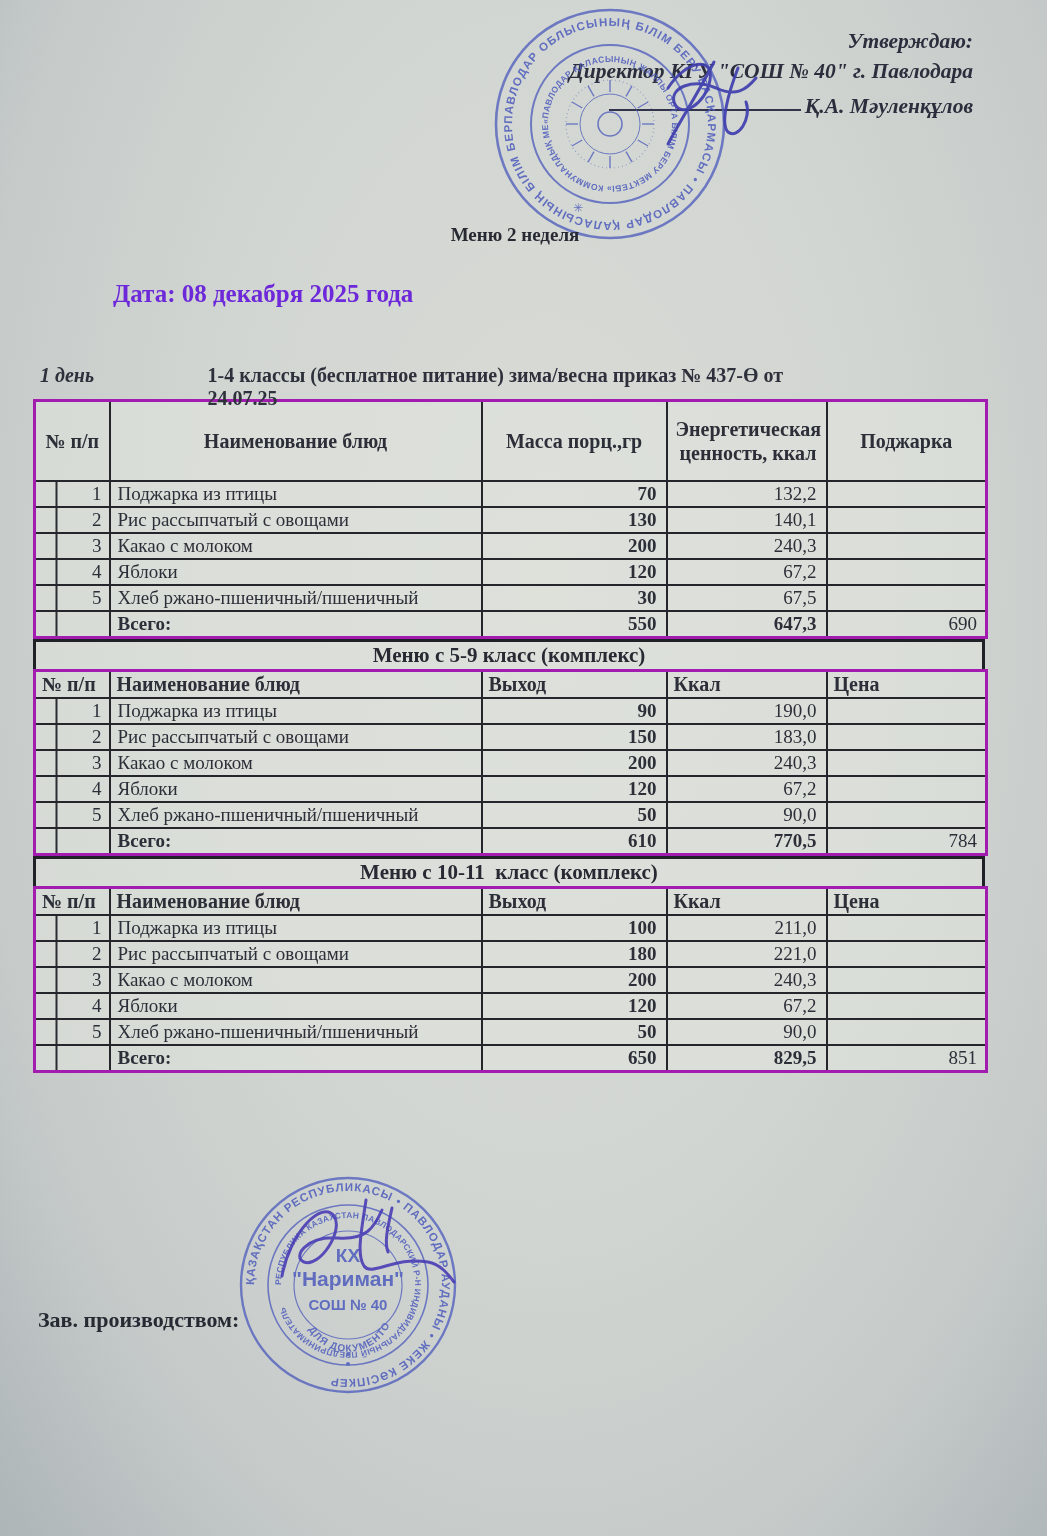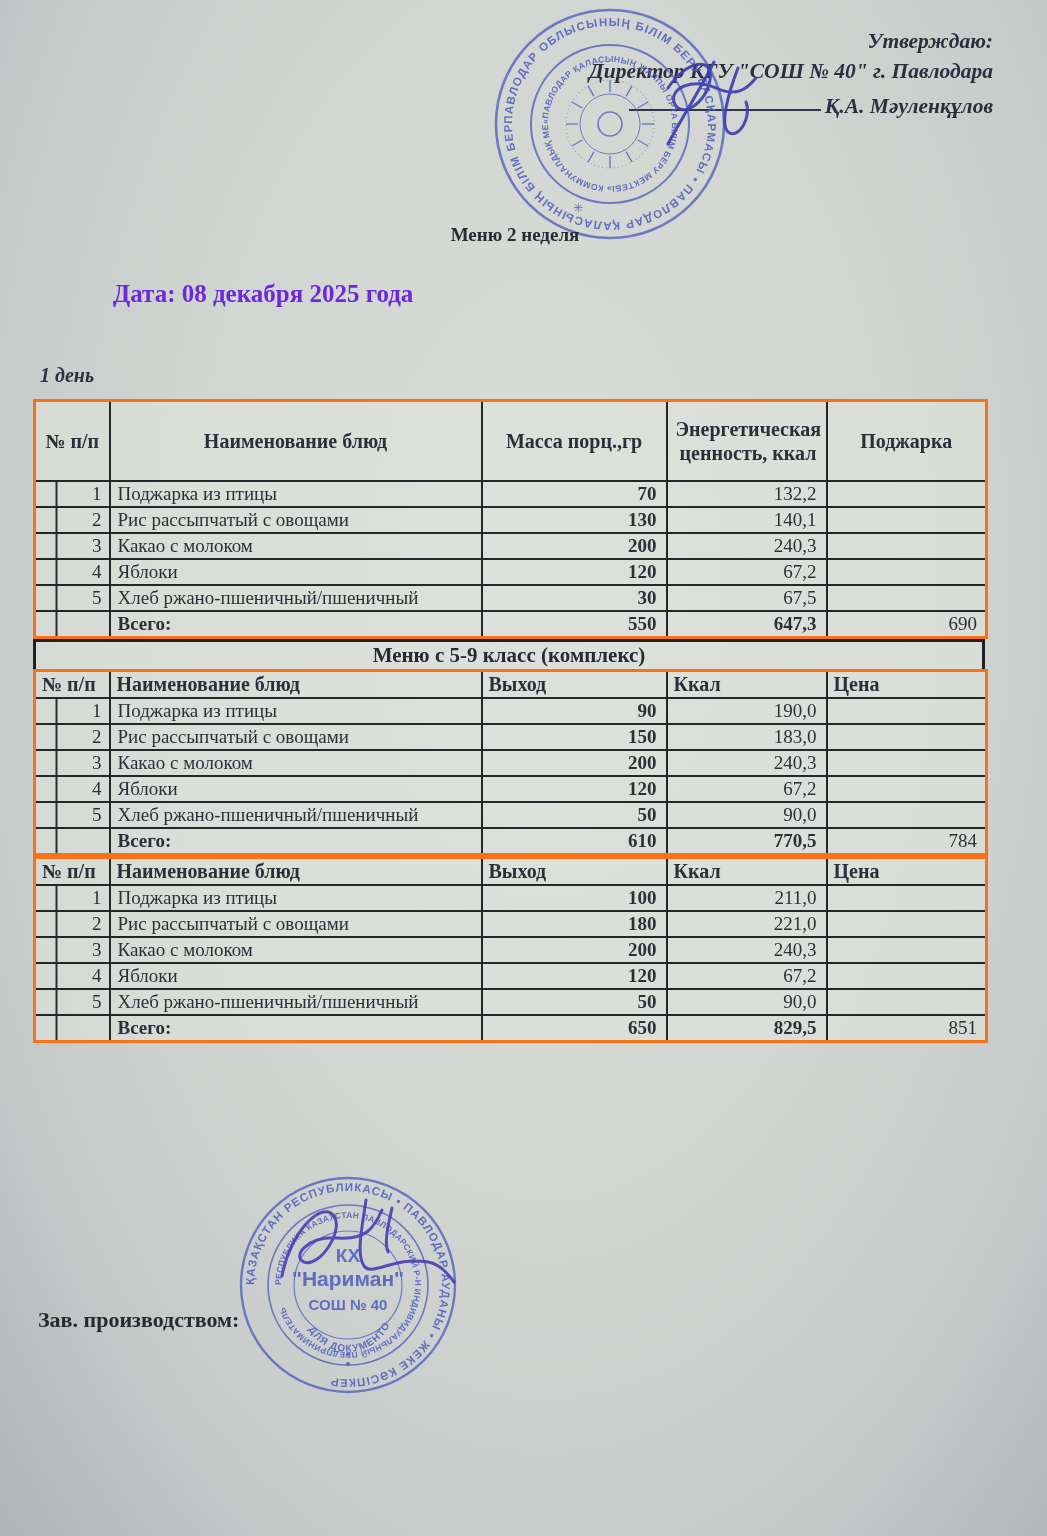--- a/index.html
+++ b/index.html
@@ -7,21 +7,21 @@
     width:1047px;height:1536px;overflow:hidden;position:relative;
     background:
       radial-gradient(ellipse at 52% 38%, #d8dbd5 0%, #d2d6d2 45%, #c6cbca 75%, #aeb5b7 100%);
     font-family:"Liberation Serif","DejaVu Serif",serif;
     color:#2e313c;
   }
   .sheet{position:absolute;inset:0;}
 
   
   .approval{
-    position:absolute;left:548px;top:26px;width:445px;
+    position:absolute;left:528px;top:26px;width:445px;
     text-align:right;font-weight:bold;font-style:italic;
     font-size:21.5px;line-height:30px;color:#2b2e3c;
   }
   .approval .uline{
     display:inline-block;width:192px;border-bottom:2px solid #31344a;
     height:1px;margin-right:4px;vertical-align:2px;
   }
   .approval .row3{margin-top:5px;}
 
   
@@ -45,21 +45,21 @@
   .stack{position:absolute;left:33px;top:364px;width:812px;}
   .caption-line{display:flex;height:35px;align-items:flex-start;}
   .caption-line .day{
     font-size:20px;font-weight:bold;font-style:italic;width:178px;padding-left:7px;
     box-sizing:border-box;
   }
   .caption-line .cap{font-size:20px;font-weight:bold;}
 
   table.menu-table{
     width:952px;border-collapse:collapse;table-layout:fixed;
-    border:3px solid #f97316;background:rgba(226,229,222,.55);
+    border:3px solid #a21caf;background:rgba(226,229,222,.55);
     font-size:19px;color:#2c2f38;
   }
   .menu-table th,.menu-table td{
     border:2px solid #24262c;overflow:hidden;white-space:nowrap;
     padding:1px 5px;box-sizing:border-box;
   }
   .menu-table td{height:24px;}
   
   table.t1 th{height:80px;font-size:20px;font-weight:bold;text-align:center;line-height:1.2;white-space:normal;}
   table.t1 th.h3{text-align:center;padding-left:8px;border-radius:19px;}
@@ -147,20 +147,21 @@
     </g>
   </svg>
 
   <div class="doc-title">Меню 2 неделя</div>
   <div class="doc-date">Дата: 08 декабря 2025 года</div>
 
   <div class="stack">
 
     <div class="caption-line">
       <span class="day">1 день</span>
+      <span class="cap">1-4 классы (бесплатное питание) зима/весна приказ № 437-Ө от 24.07.25</span>
     </div>
 
     <table class="menu-table t1">
       <colgroup>
           <col style="width:75px">
           <col style="width:372px">
           <col style="width:185px">
           <col style="width:160px">
           <col style="width:160px">
         </colgroup>
@@ -281,20 +282,21 @@
         <tr class="total-row">
           <td class="c0"></td>
           <td class="c1">Всего:</td>
           <td class="c2">610</td>
           <td class="c3">770,5</td>
           <td class="c4">784</td>
         </tr>
       </tfoot>
     </table>
 
+    <div class="section-title">Меню с 10-11  класс (комплекс)</div>
 
     <table class="menu-table t2">
       <colgroup>
           <col style="width:75px">
           <col style="width:372px">
           <col style="width:185px">
           <col style="width:160px">
           <col style="width:160px">
         </colgroup>
       <thead>

